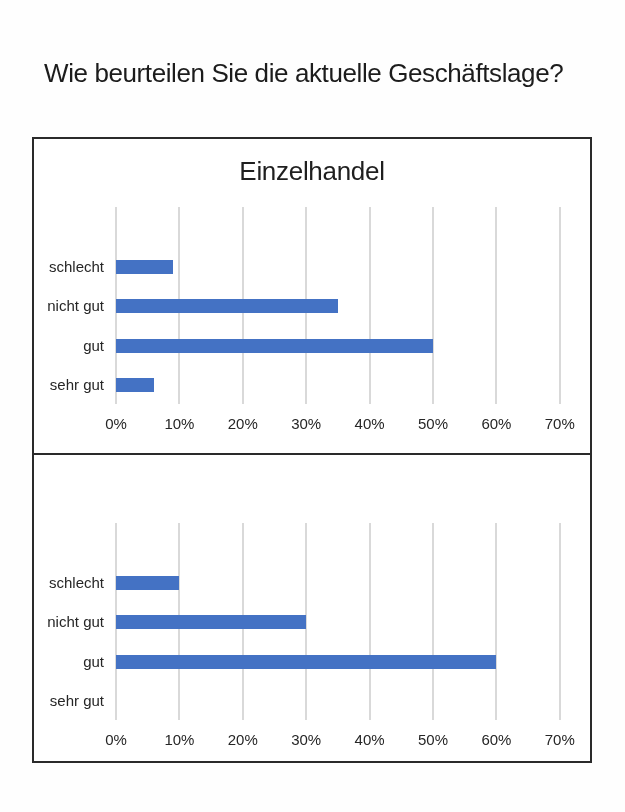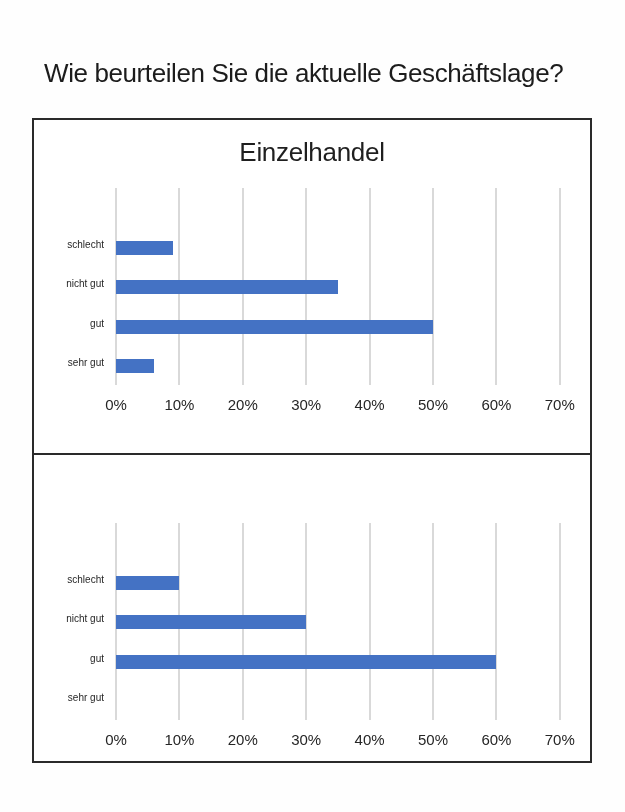--- a/index.html
+++ b/index.html
@@ -28,21 +28,21 @@
     white-space: nowrap;
   }
   .chart-box {
     position: absolute;
     left: 32px;
     width: 560px;
     background: #ffffff;
     border: 2px solid #2a2a2a;
     box-sizing: border-box;
   }
-  .chart-box.first  { top: 118px; height: 380px; }
+  .chart-box.first  { top: 137px; height: 380px; }
   .chart-box.second { top: 453px; height: 310px; }
   .chart-title {
     position: absolute;
     left: 0;
     top: 17px;
     width: 100%;
     text-align: center;
     font-size: 26px;
     font-weight: 400;
     letter-spacing: -0.3px;
@@ -57,21 +57,21 @@
     width: 2px;
     background: #d9d9d9;
   }
   .bar {
     position: absolute;
     background: #4472C4;
   }
   .cat-label {
     position: absolute;
     text-align: right;
-    font-size: 10px;
+    font-size: 15px;
     color: #262626;
     white-space: nowrap;
   }
   .tick-label {
     position: absolute;
     text-align: center;
     font-size: 15px;
     color: #262626;
     white-space: nowrap;
   }

